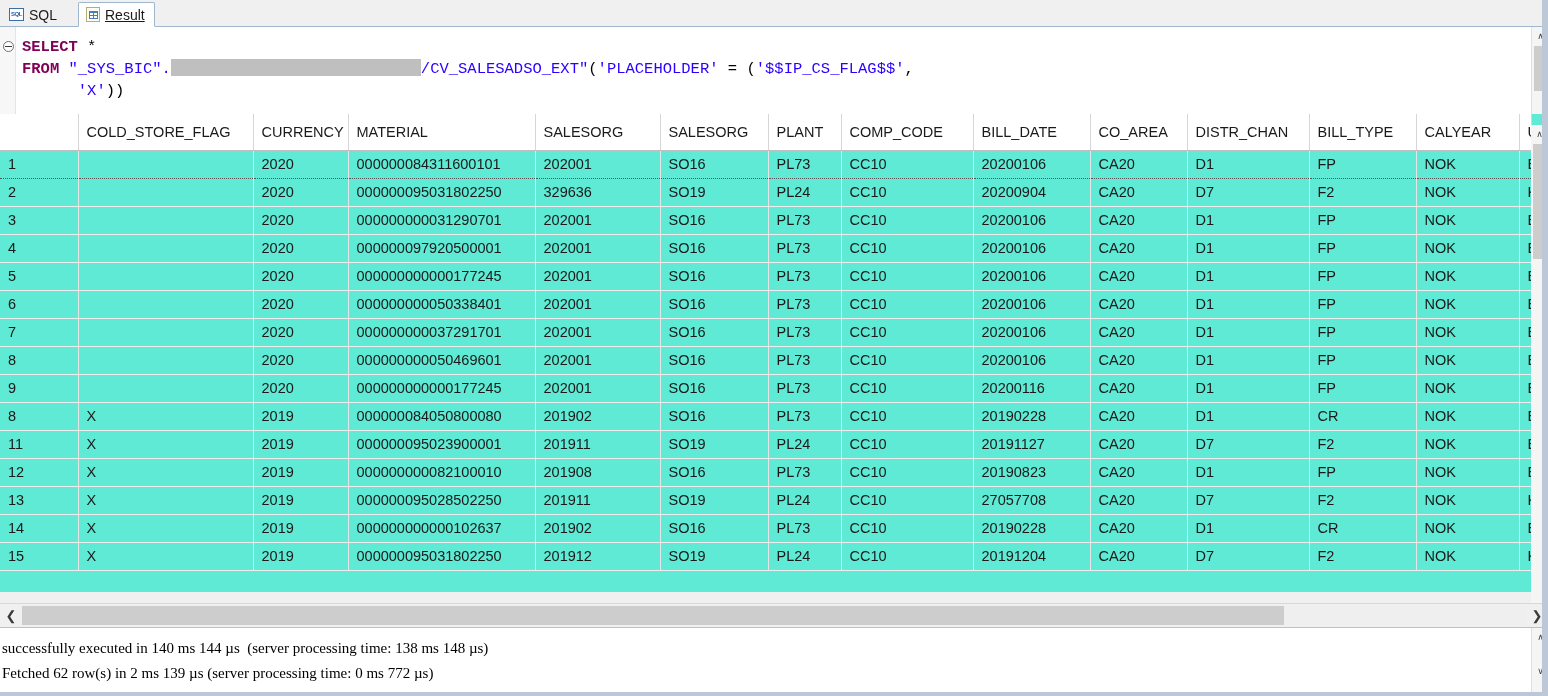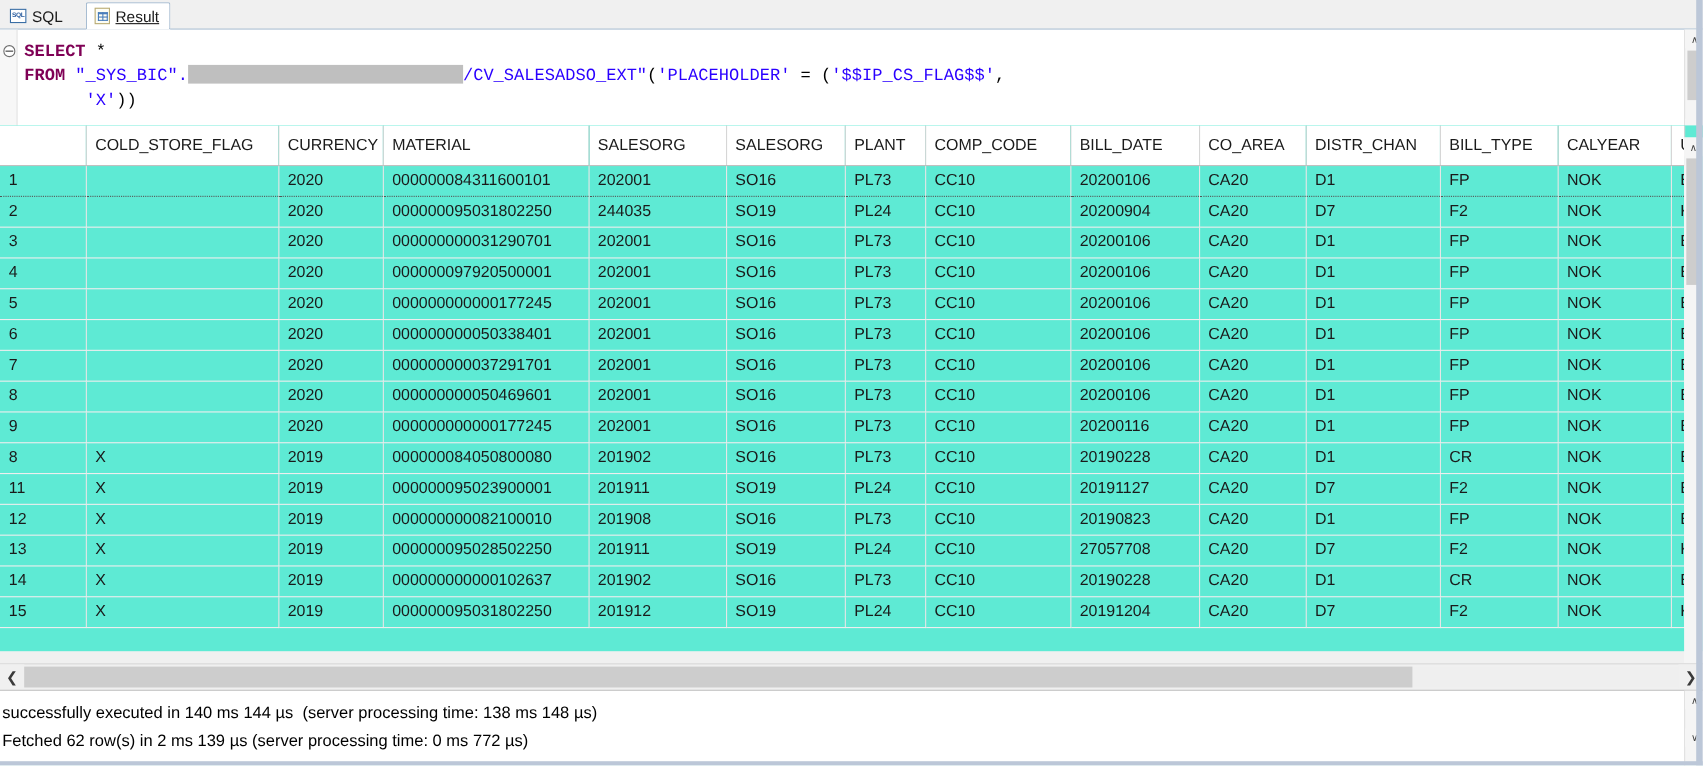--- a/index.html
+++ b/index.html
@@ -237,21 +237,21 @@
   
   .msgpane {
     position: absolute; left: 0; top: 627px;
     width: 1548px; height: 69px;
     background: #ffffff;
     border-top: 1px solid #c0c0c0;
     box-sizing: border-box;
   }
   .msgtext {
     position: absolute; left: 2px; top: 8px;
-    font-family: Liberation Sans, sans-serif;
+    font-family: Liberation Serif, serif;
     font-size: 15px;
     line-height: 25px;
     white-space: pre;
     color: #000000;
   }
   .msg-vscroll {
     position: absolute; right: 0; top: 0;
     width: 17px; height: 68px;
     background: #f5f5f5;
     border-left: 1px solid #e0e0e0;
@@ -354,21 +354,21 @@
             <td>D1</td>
             <td>FP</td>
             <td>NOK</td>
             <td>E</td>
           </tr>
           <tr>
             <td class="rownum">2</td>
             <td></td>
             <td>2020</td>
             <td>000000095031802250</td>
-            <td>244035</td>
+            <td>329636</td>
             <td>SO19</td>
             <td>PL24</td>
             <td>CC10</td>
             <td>20200904</td>
             <td>CA20</td>
             <td>D7</td>
             <td>F2</td>
             <td>NOK</td>
             <td>K</td>
           </tr>

